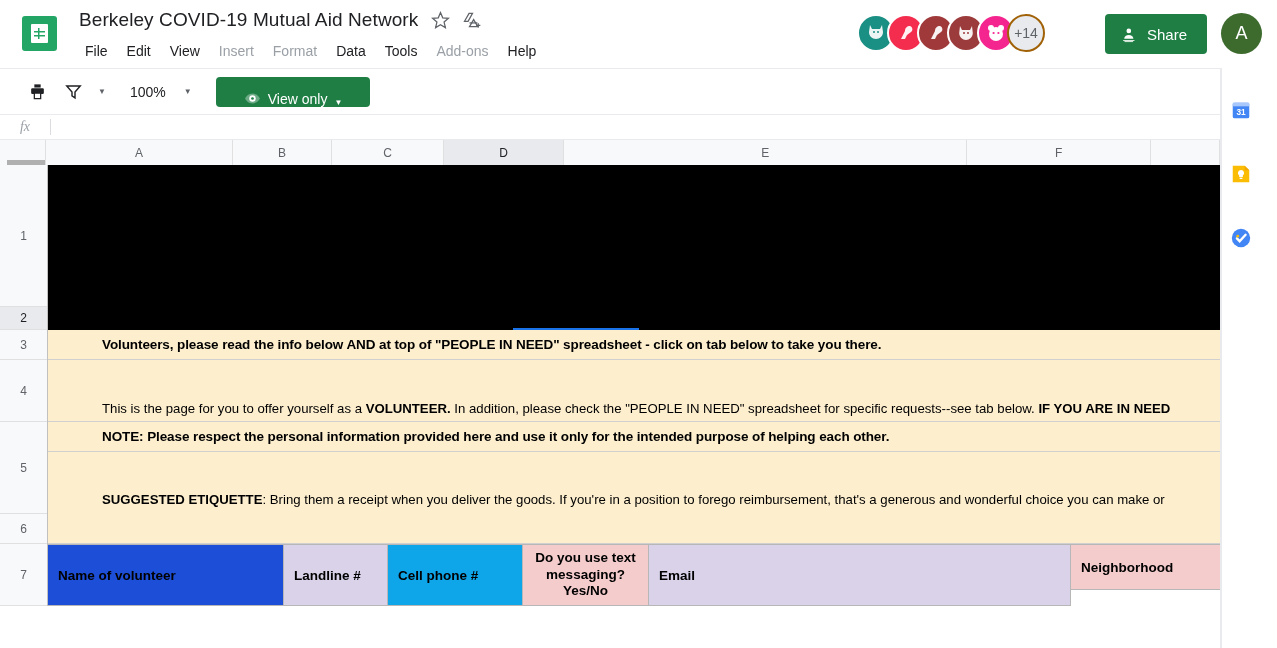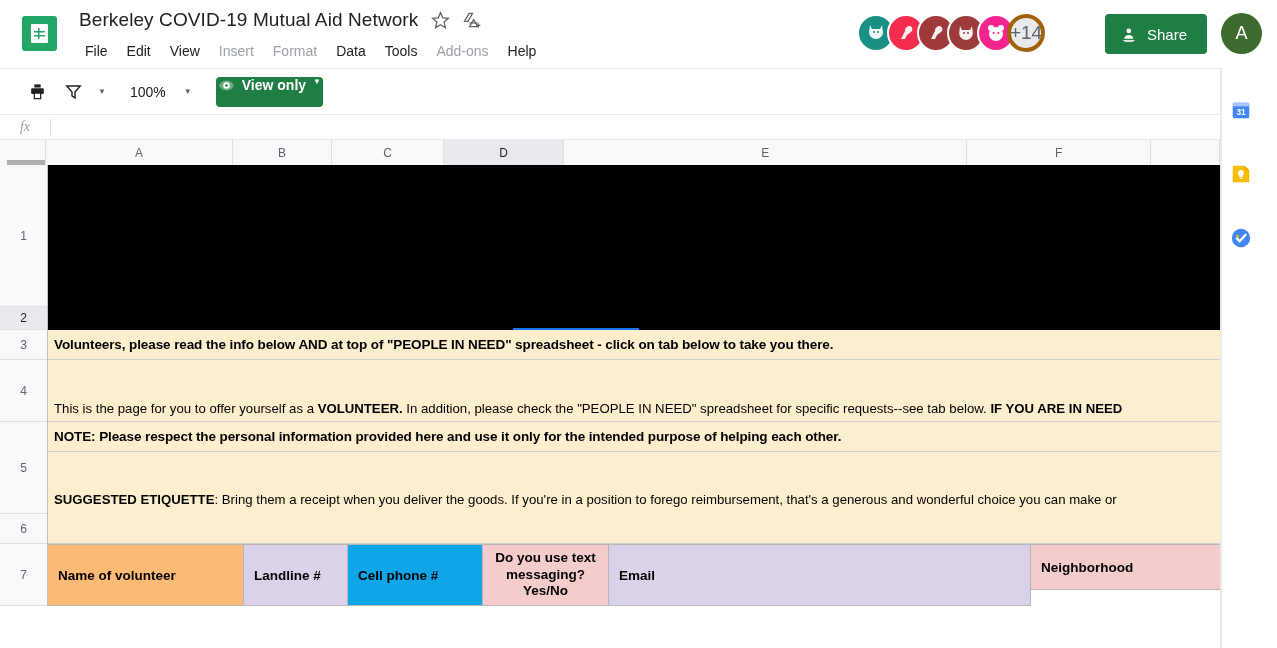--- a/index.html
+++ b/index.html
@@ -63,23 +63,23 @@
   }
   .av {
     width: 38px; height: 38px; border-radius: 50%;
     margin-left: -8px; border: 2px solid #fff;
     display: flex; align-items: center; justify-content: center;
     font-size: 20px; line-height: 1; color: #ffffff; overflow: hidden;
   }
   .av:first-child { margin-left: 0; }
   .av-more {
     width: 38px; height: 38px; border-radius: 50%;
-    background: #e8eaed; color: #5f6368; font-size: 19px;
-    display: flex; align-items: center; justify-content: center;
-    margin-left: -8px; border: 4px solid #a16207; font-weight: 500;
+    background: #e8eaed; color: #5f6368; font-size: 14px;
+    display: flex; align-items: center; justify-content: center;
+    margin-left: -8px; border: 2px solid #a16207; font-weight: 500;
   }
   .share-btn {
     position: absolute; right: 70px; top: 14px;
     height: 40px; padding: 0 20px 0 16px;
     background: #1e7e44; color: #fff; border: none; border-radius: 4px;
     font-size: 15px; font-family: inherit; font-weight: 500;
     display: flex; align-items: center; gap: 9px; cursor: pointer;
   }
   .acct-avatar {
     position: absolute; right: 15px; top: 13px;
@@ -103,24 +103,24 @@
     width: 16px; height: 28px; display: flex;
     align-items: center; justify-content: center; cursor: pointer;
     font-size: 8px; color: #5f6368;
   }
   .zoom-box {
     display: flex; align-items: center; gap: 4px; cursor: pointer;
     padding: 3px 4px 3px 8px; border-radius: 3px; margin-left: 6px;
   }
   .zoom-val { font-size: 14px; color: #202124; }
   .viewonly-btn {
-    margin-left: 14px; height: 30px; padding: 0 2px;
+    margin-left: 14px; height: 30px; padding: 0 28px;
     background: #1e7e44; color: #fff; border-radius: 4px; border: none;
-    font-size: 14px; font-family: inherit; font-weight: bold;
-    display: flex; align-items: flex-start; gap: 7px; cursor: pointer;
+    font-size: 14px; font-family: inherit; font-weight: normal;
+    display: flex; align-items: flex-end; gap: 7px; cursor: pointer;
   }
   .collapse-btn {
     position: absolute; right: 0px; top: 74px;
     width: 40px; height: 36px;
     display: flex; align-items: center; justify-content: center; cursor: pointer;
   }
 
   
   .formulabar {
     position: absolute; top: 114px; left: 0; width: 1220px; height: 26px;
@@ -194,21 +194,21 @@
     position: relative;
   }
   .sel-box {
     position: absolute; left: 465px; top: 0; width: 126px; height: 165px;
     border-bottom: 2px solid #1a73e8;
   }
 
   .cell-text {
     padding: 3px 5px 3px 6px;
     font-size: 13.5px; color: #000; line-height: 1.37;
-    white-space: pre-wrap; word-break: break-word;
+    white-space: pre-wrap; word-break: break-word; margin-left: 48px;
   }
   .cream { background: #fdeece; }
   .cond {
     font-family: "Liberation Sans Narrow", "Liberation Sans", sans-serif;
     font-weight: bold; font-size: 13.5px; letter-spacing: -0.1px;
   }
   .para { font-size: 13.2px; line-height: 1.345; }
   .para b { font-weight: bold; }
   .nowrapline { white-space: nowrap; }
 
@@ -427,21 +427,21 @@
           <div class="nowrapline">not. To get reimbursed, Paypal or Venmo are ideal. If that's not possible, ask the person to put cash or a check in an envelope. They should NOT lick the envelope. You might want to</div>
           
           
           
           
         </div>
       </div>
     </div>
 
     <div class="row">
-      <div class="hdr-cell" style="width:196px;height:62px;background:#fdba74">
+      <div class="hdr-cell" style="width:236px;height:62px;background:#1d4ed8">
         <span>Name of volunteer</span>
       </div>
       <div class="hdr-cell" style="width:104px;height:62px;background:#d9d2e9">
         <span>Landline #</span>
       </div>
       <div class="hdr-cell" style="width:135px;height:62px;background:#0ea5e9">
         <span>Cell phone #</span>
       </div>
       <div class="hdr-cell ctr" style="width:126px;height:62px;background:#f4cccc">
         <span>Do you use text messaging? Yes/No</span>

